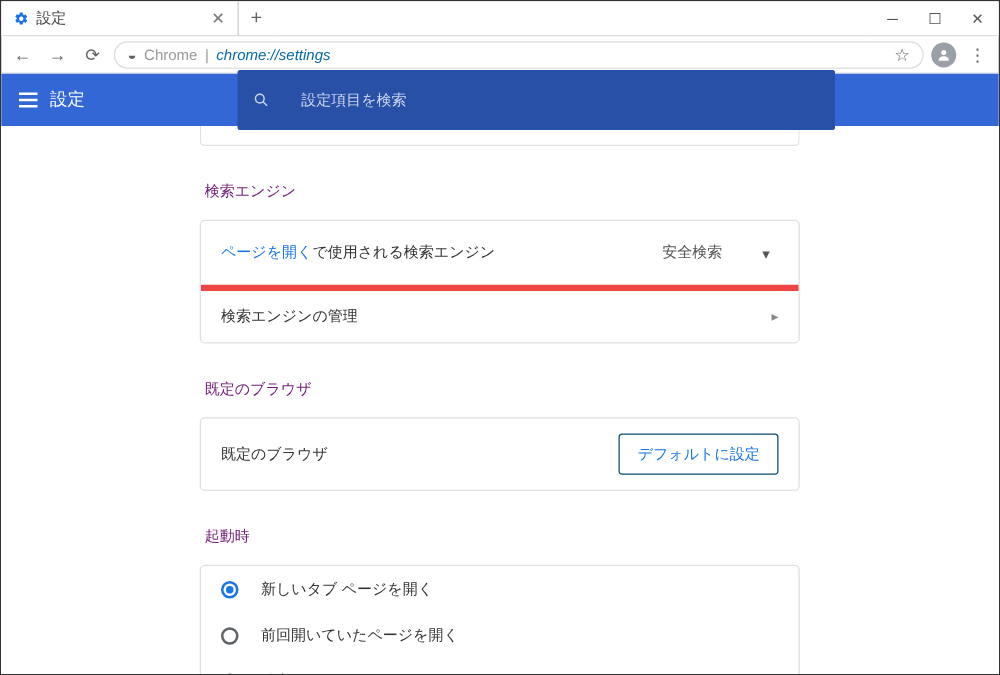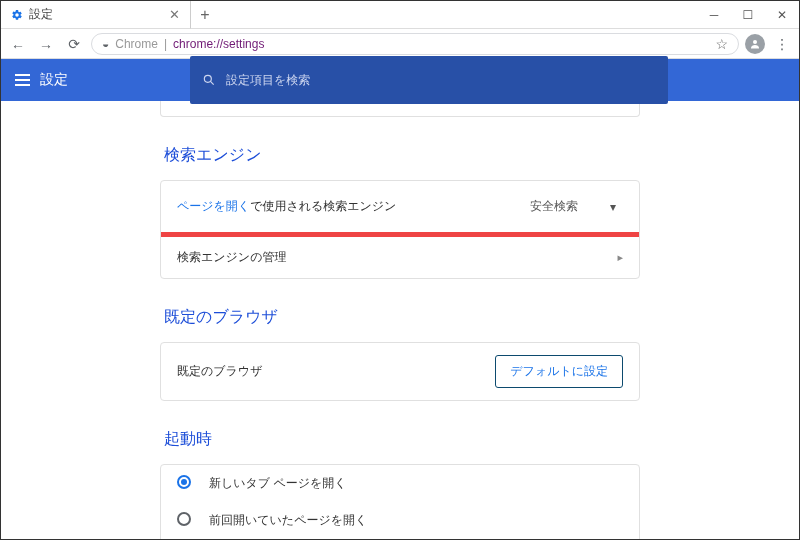--- a/index.html
+++ b/index.html
@@ -10,41 +10,41 @@
   .tab .tab-title { flex: 1; }
   .tab .tab-close { color: #777; font-size: 13px; }
   .newtab { width: 28px; display: flex; align-items: center; justify-content: center; color: #666; font-size: 16px; border-bottom: 1px solid #ddd; }
   .title-spacer { flex: 1; border-bottom: 1px solid #ddd; }
   .wincontrols { display: flex; border-bottom: 1px solid #ddd; }
   .wincontrols div { width: 34px; display: flex; align-items: center; justify-content: center; color: #555; font-size: 12px; }
   .addrbar { height: 30px; display: flex; align-items: center; gap: 6px; padding: 0 6px; border-bottom: 1px solid #dadce0; }
   .nav-ico { width: 22px; height: 22px; display: flex; align-items: center; justify-content: center; color: #5f6368; font-size: 14px; border-radius: 11px; }
   .omnibox { flex: 1; display: flex; align-items: center; gap: 6px; border: 1px solid #dadce0; border-radius: 14px; height: 22px; padding: 0 10px; font-size: 12px; color: #5f6368; }
   .omnibox .dim { color: #999; }
-  .omnibox .url { color: #701a75; }
+  .omnibox .url { color: #0369a1; font-style: italic; }
   .omnibox .star { margin-left: auto; color: #666; font-size: 14px; }
   .avatar { width: 20px; height: 20px; background: #9aa0a6; border-radius: 50%; display: flex; align-items: center; justify-content: center; }
   .bluebar { height: 42px; background: #3367d6; display: flex; align-items: center; padding: 0 14px; gap: 10px; color: #fff; }
   .hamburger { display: flex; flex-direction: column; gap: 3px; }
   .hamburger span { width: 15px; height: 2px; background: #fff; display: block; }
   .bluebar-title { font-size: 14px; }
-  .search-wrap { margin-left: 112px; flex: 0 0 478px; height: 48px; background: #2850a7; border-radius: 2px; display: flex; align-items: center; gap: 10px; padding: 0 12px; color: #cdd6f0; font-size: 12px; }
+  .search-wrap { margin-left: 112px; flex: 0 0 478px; height: 48px; background: #2850a7; border-radius: 2px; display: flex; align-items: center; gap: 25px; padding: 0 12px; color: #cdd6f0; font-size: 12px; }
   .content { height: 438px; overflow-y: scroll; background: #fff; }
   .inner { width: 480px; margin: 0 auto; padding-bottom: 40px; }
   .partial-card { border: 1px solid #e0e0e0; border-top: none; border-radius: 0 0 4px 4px; height: 16px; margin-bottom: 28px; }
-  .section-label { font-size: 16px; color: #1d4ed8; margin: 0 0 14px 4px; }
+  .section-label { font-size: 12px; color: #701a75; margin: 0 0 14px 4px; }
   .card { border: 1px solid #e0e0e0; border-radius: 4px; background: #fff; }
   .row { display: flex; align-items: center; padding: 12px 16px; font-size: 12px; color: #333; }
   .divider { border-top: 5px solid #ef4444; }
   .link { color: #1a73e8; }
   .dd { margin-left: auto; display: flex; align-items: center; gap: 32px; color: #555; font-size: 12px; border: 1px solid transparent; padding: 4px 6px; }
   .chev { margin-left: auto; color: #888; font-size: 11px; }
   .subtext { font-size: 11px; color: #888; margin-top: 3px; }
   .btn-outline { margin-left: auto; border: 1px solid #0c4a6e; color: #1a73e8; background: #fff; font-size: 12px; padding: 7px 14px; border-radius: 3px; }
-  .radio-row { display: flex; align-items: flex-start; gap: 18px; padding: 10px 16px; font-size: 12px; color: #333; }
+  .radio-row { display: flex; align-items: center; gap: 18px; padding: 10px 16px; font-size: 12px; color: #333; }
   .radio { width: 14px; height: 14px; border-radius: 50%; border: 2px solid #5f6368; position: relative; flex-shrink: 0; }
   .radio.checked { border-color: #1a73e8; }
   .radio.checked::after { content: ""; position: absolute; inset: 2px; border-radius: 50%; background: #1a73e8; }
   ::-webkit-scrollbar { width: 14px; }
   ::-webkit-scrollbar-thumb { background: #c1c1c1; }
   ::-webkit-scrollbar-track { background: #f1f1f1; }
 </style>
 </head>
 <body>
 

